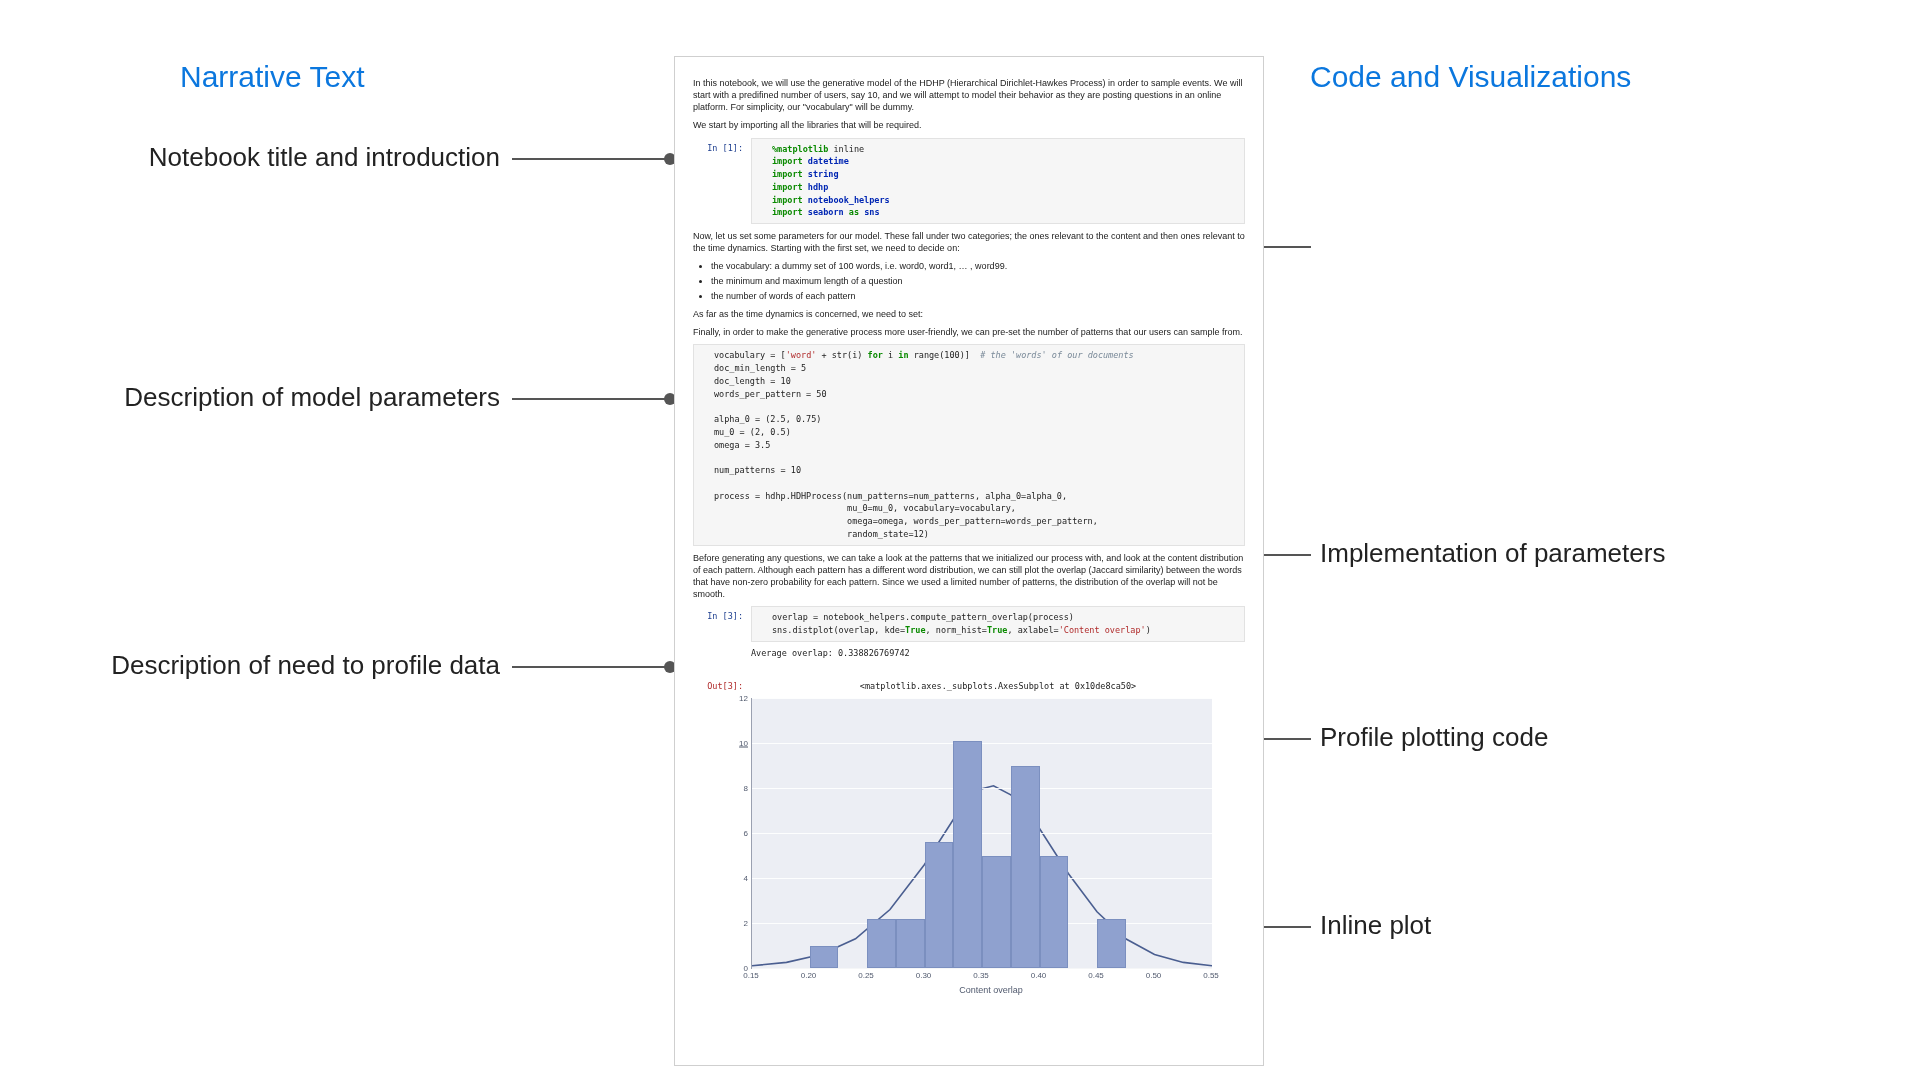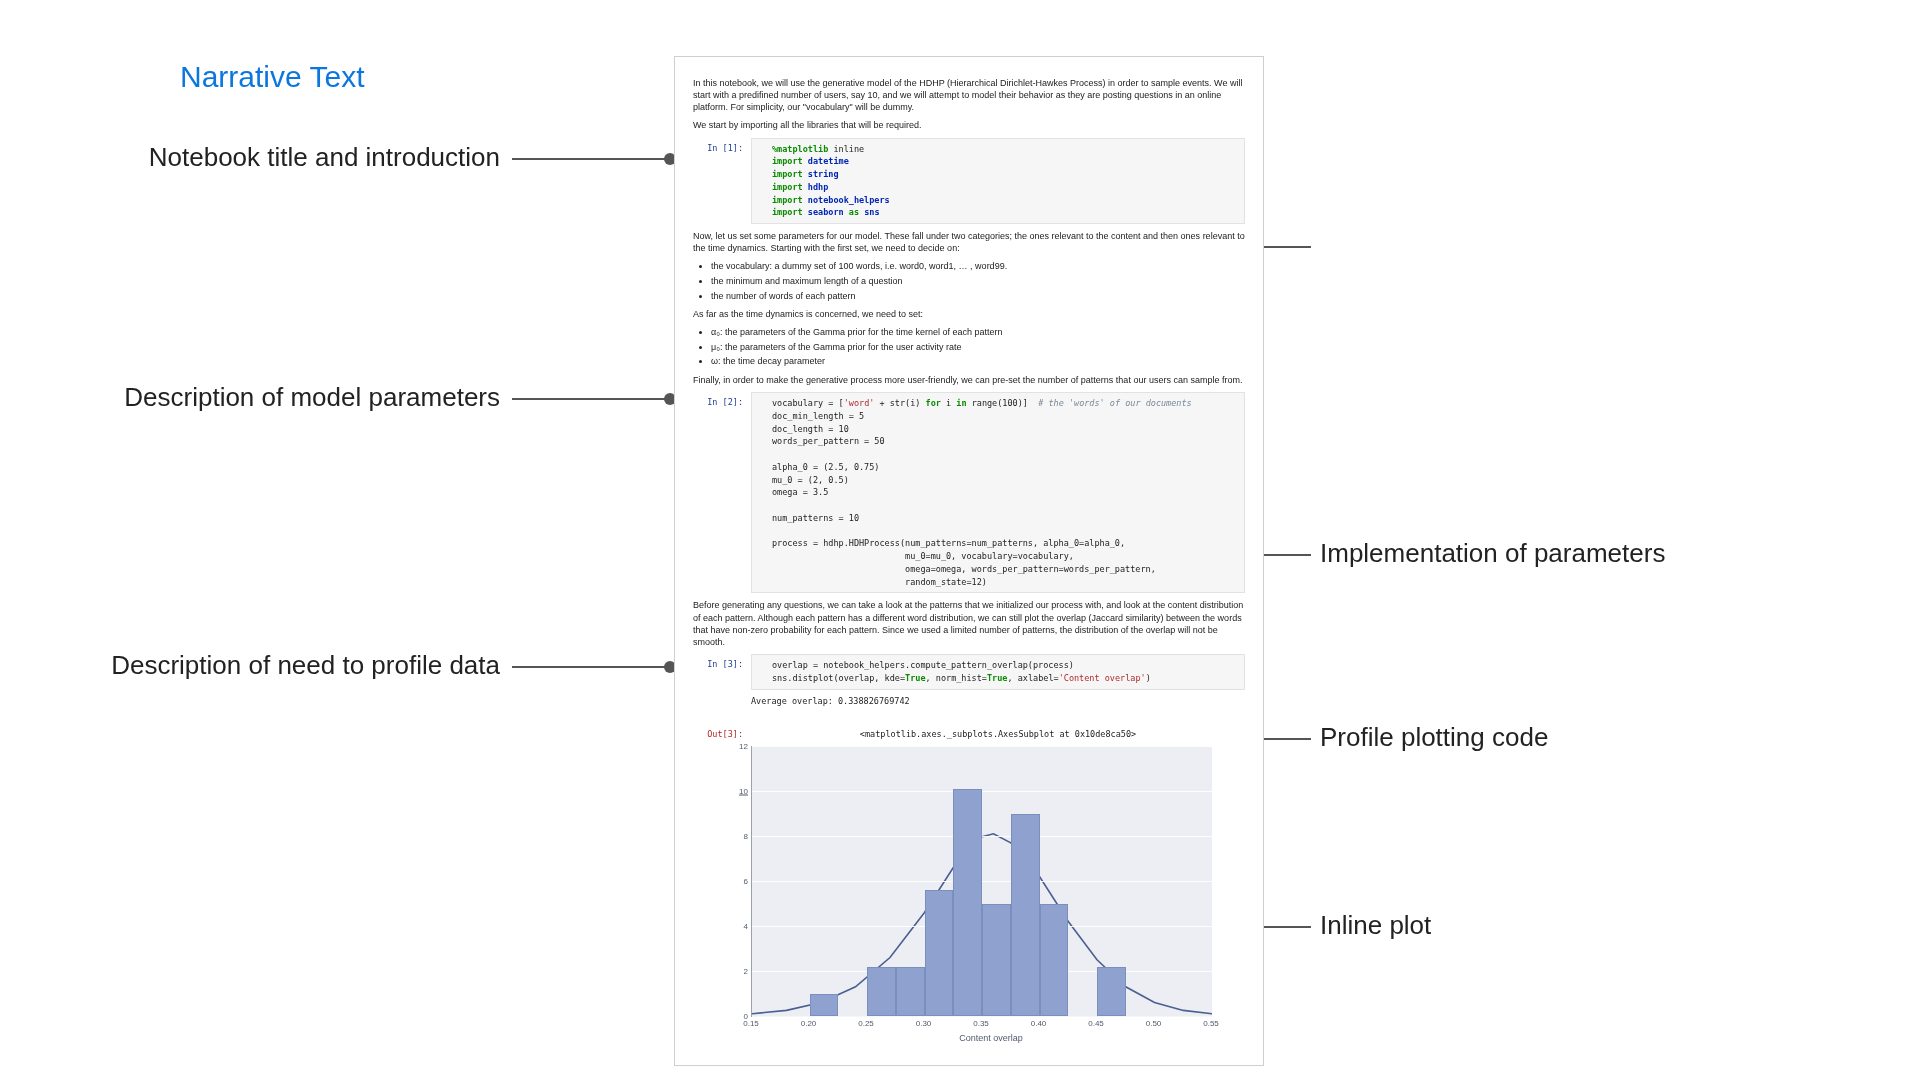--- a/index.html
+++ b/index.html
@@ -200,20 +200,21 @@
     font-size: 8.5px;
     margin-top: 4px;
   }
 </style>
 </head>
 <body>
 
 <div class="stage">
 
   <div id="hdr-left" class="col-header">Narrative Text</div>
+  <div id="hdr-right" class="col-header">Code and Visualizations</div>
 
   <div class="annot left" style="top:142px; left:100px; width:400px;">Notebook title and introduction</div>
   <div class="conn to-right" style="top:158px; left:512px; width:158px;"></div>
 
   <div class="annot left" style="top:382px; left:60px; width:440px;">Description of model parameters</div>
   <div class="conn to-right" style="top:398px; left:512px; width:158px;"></div>
 
   <div class="annot left" style="top:650px; left:60px; width:440px;">Description of need to profile data</div>
   <div class="conn to-right" style="top:666px; left:512px; width:158px;"></div>
 
@@ -243,29 +244,23 @@
 <span class="tok-kw">import </span><span class="tok-mod">seaborn</span><span class="tok-kw"> as </span><span class="tok-mod">sns</span></div>
     </div>
 
     <div class="nb-p">Now, let us set some parameters for our model. These fall under two categories; the ones relevant to the content and then ones relevant to the time dynamics. Starting with the first set, we need to decide on:</div>
     <ul class="nb-ul">
       <li>the vocabulary: a dummy set of 100 words, i.e. word0, word1, … , word99.</li>
       <li>the minimum and maximum length of a question</li>
       <li>the number of words of each pattern</li>
     </ul>
     <div class="nb-p">As far as the time dynamics is concerned, we need to set:</div>
-    <ul class="nb-ul">
-      <li>α₀: the parameters of the Gamma prior for the time kernel of each pattern</li>
-      <li>μ₀: the parameters of the Gamma prior for the user activity rate</li>
-      <li>ω: the time decay parameter</li>
-    </ul>
     <div class="nb-p">Finally, in order to make the generative process more user-friendly, we can pre-set the number of patterns that our users can sample from.</div>
 
     <div class="cell">
-      <div class="prompt in">In [2]:</div>
       <div class="code"><span>vocabulary = [</span><span class="tok-str">'word'</span><span> + str(i) </span><span class="tok-kw">for</span><span> i </span><span class="tok-kw">in</span><span> range(100)]  </span><span class="tok-cmt"># the 'words' of our documents</span>
 <span>doc_min_length = 5</span>
 <span>doc_length = 10</span>
 <span>words_per_pattern = 50</span>
 <span></span>
 <span>alpha_0 = (2.5, 0.75)</span>
 <span>mu_0 = (2, 0.5)</span>
 <span>omega = 3.5</span>
 <span></span>
 <span>num_patterns = 10</span>

